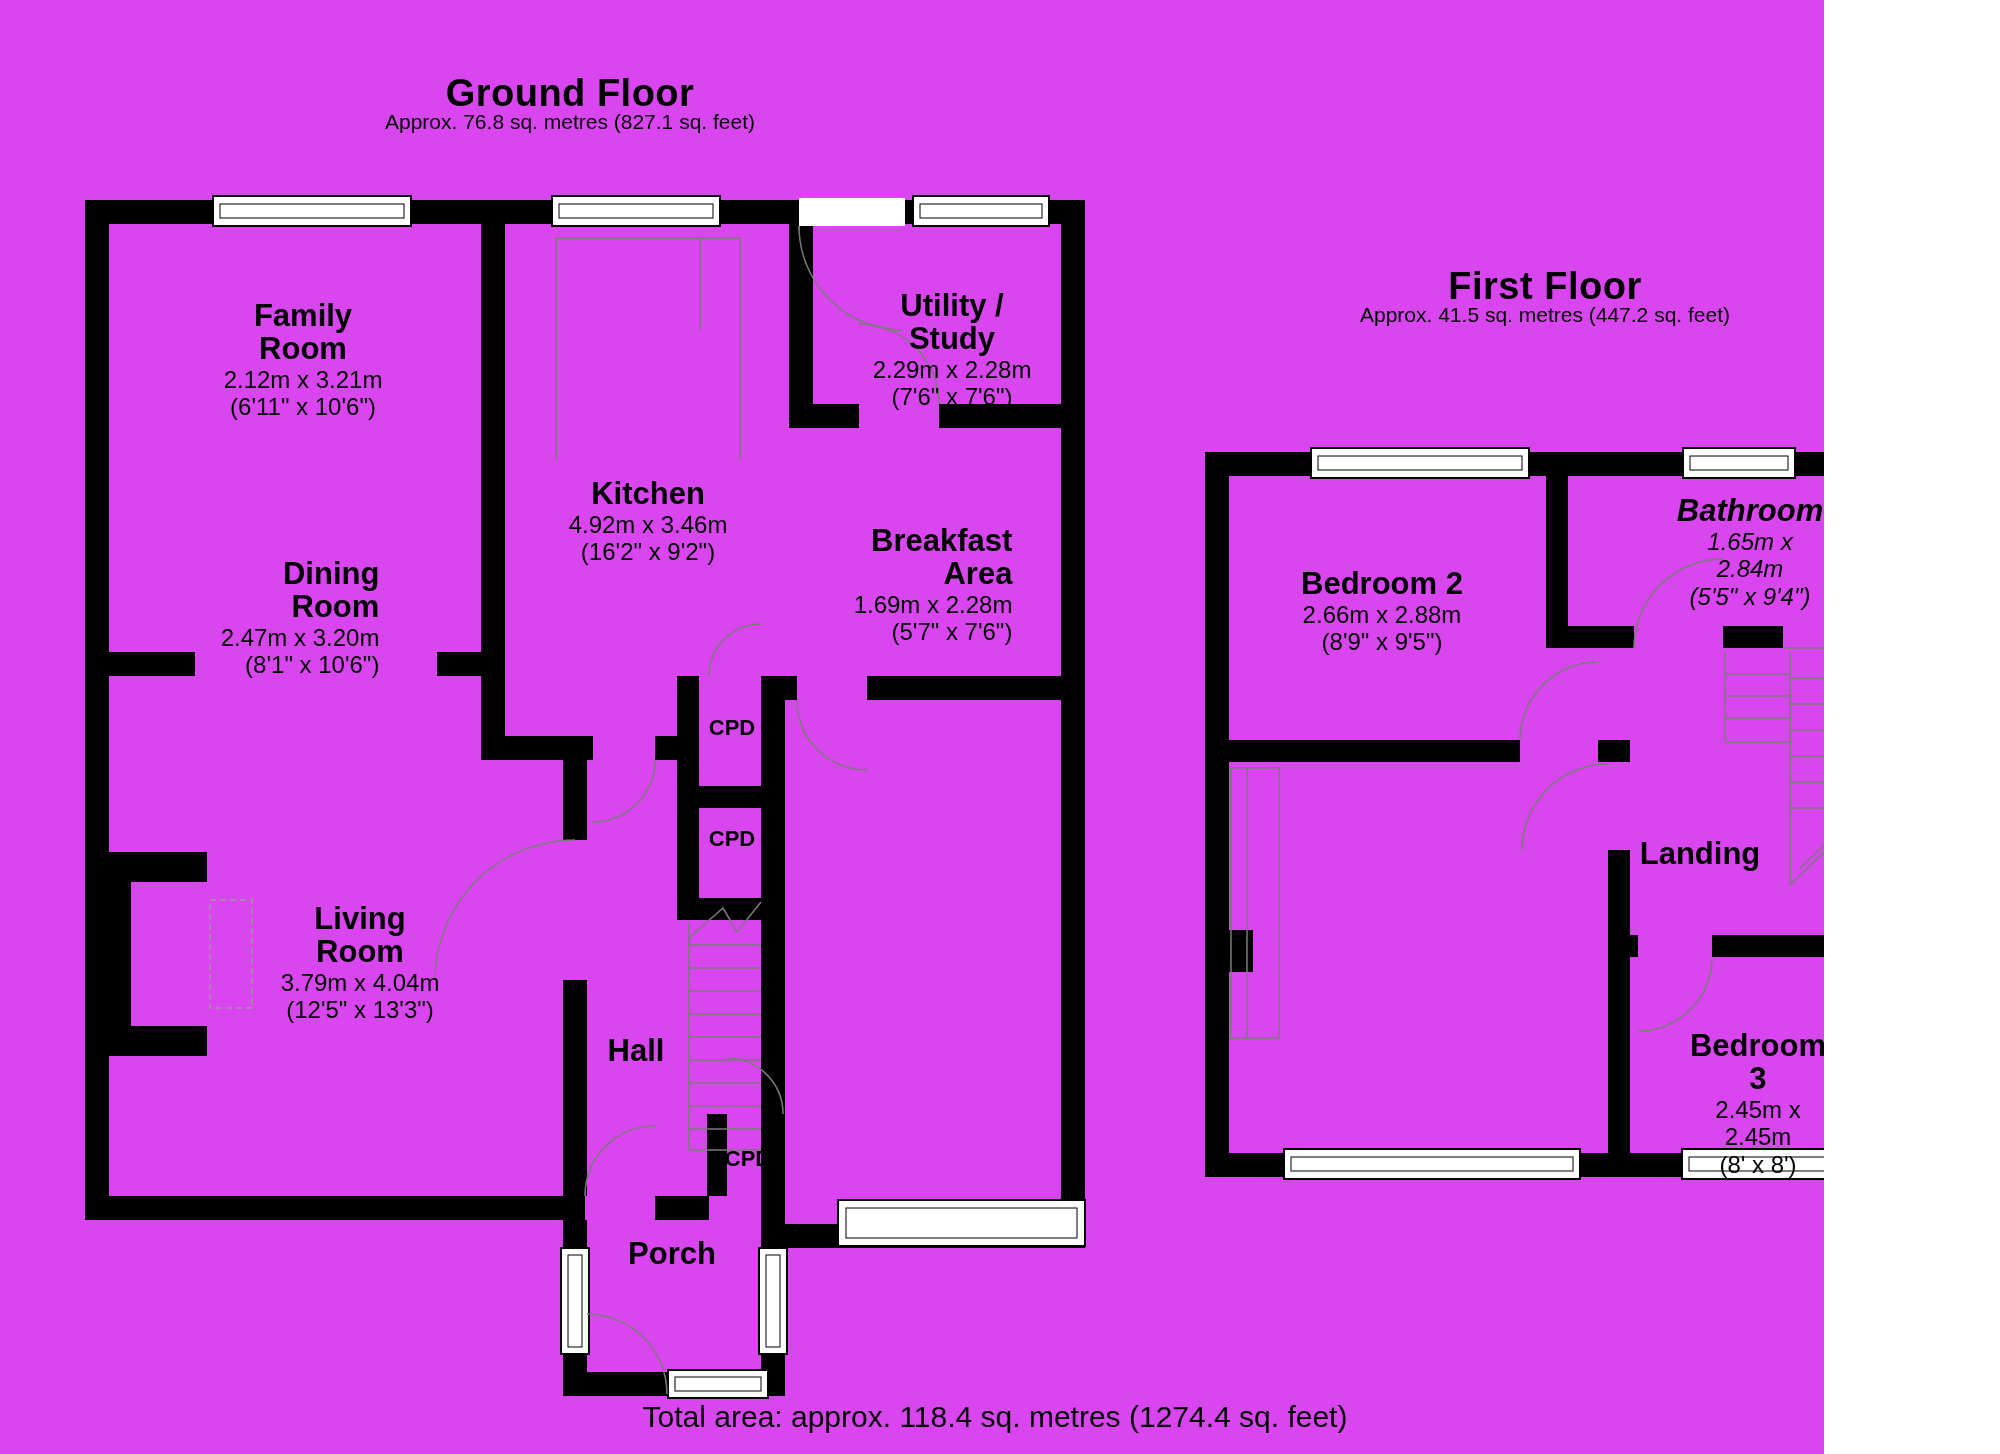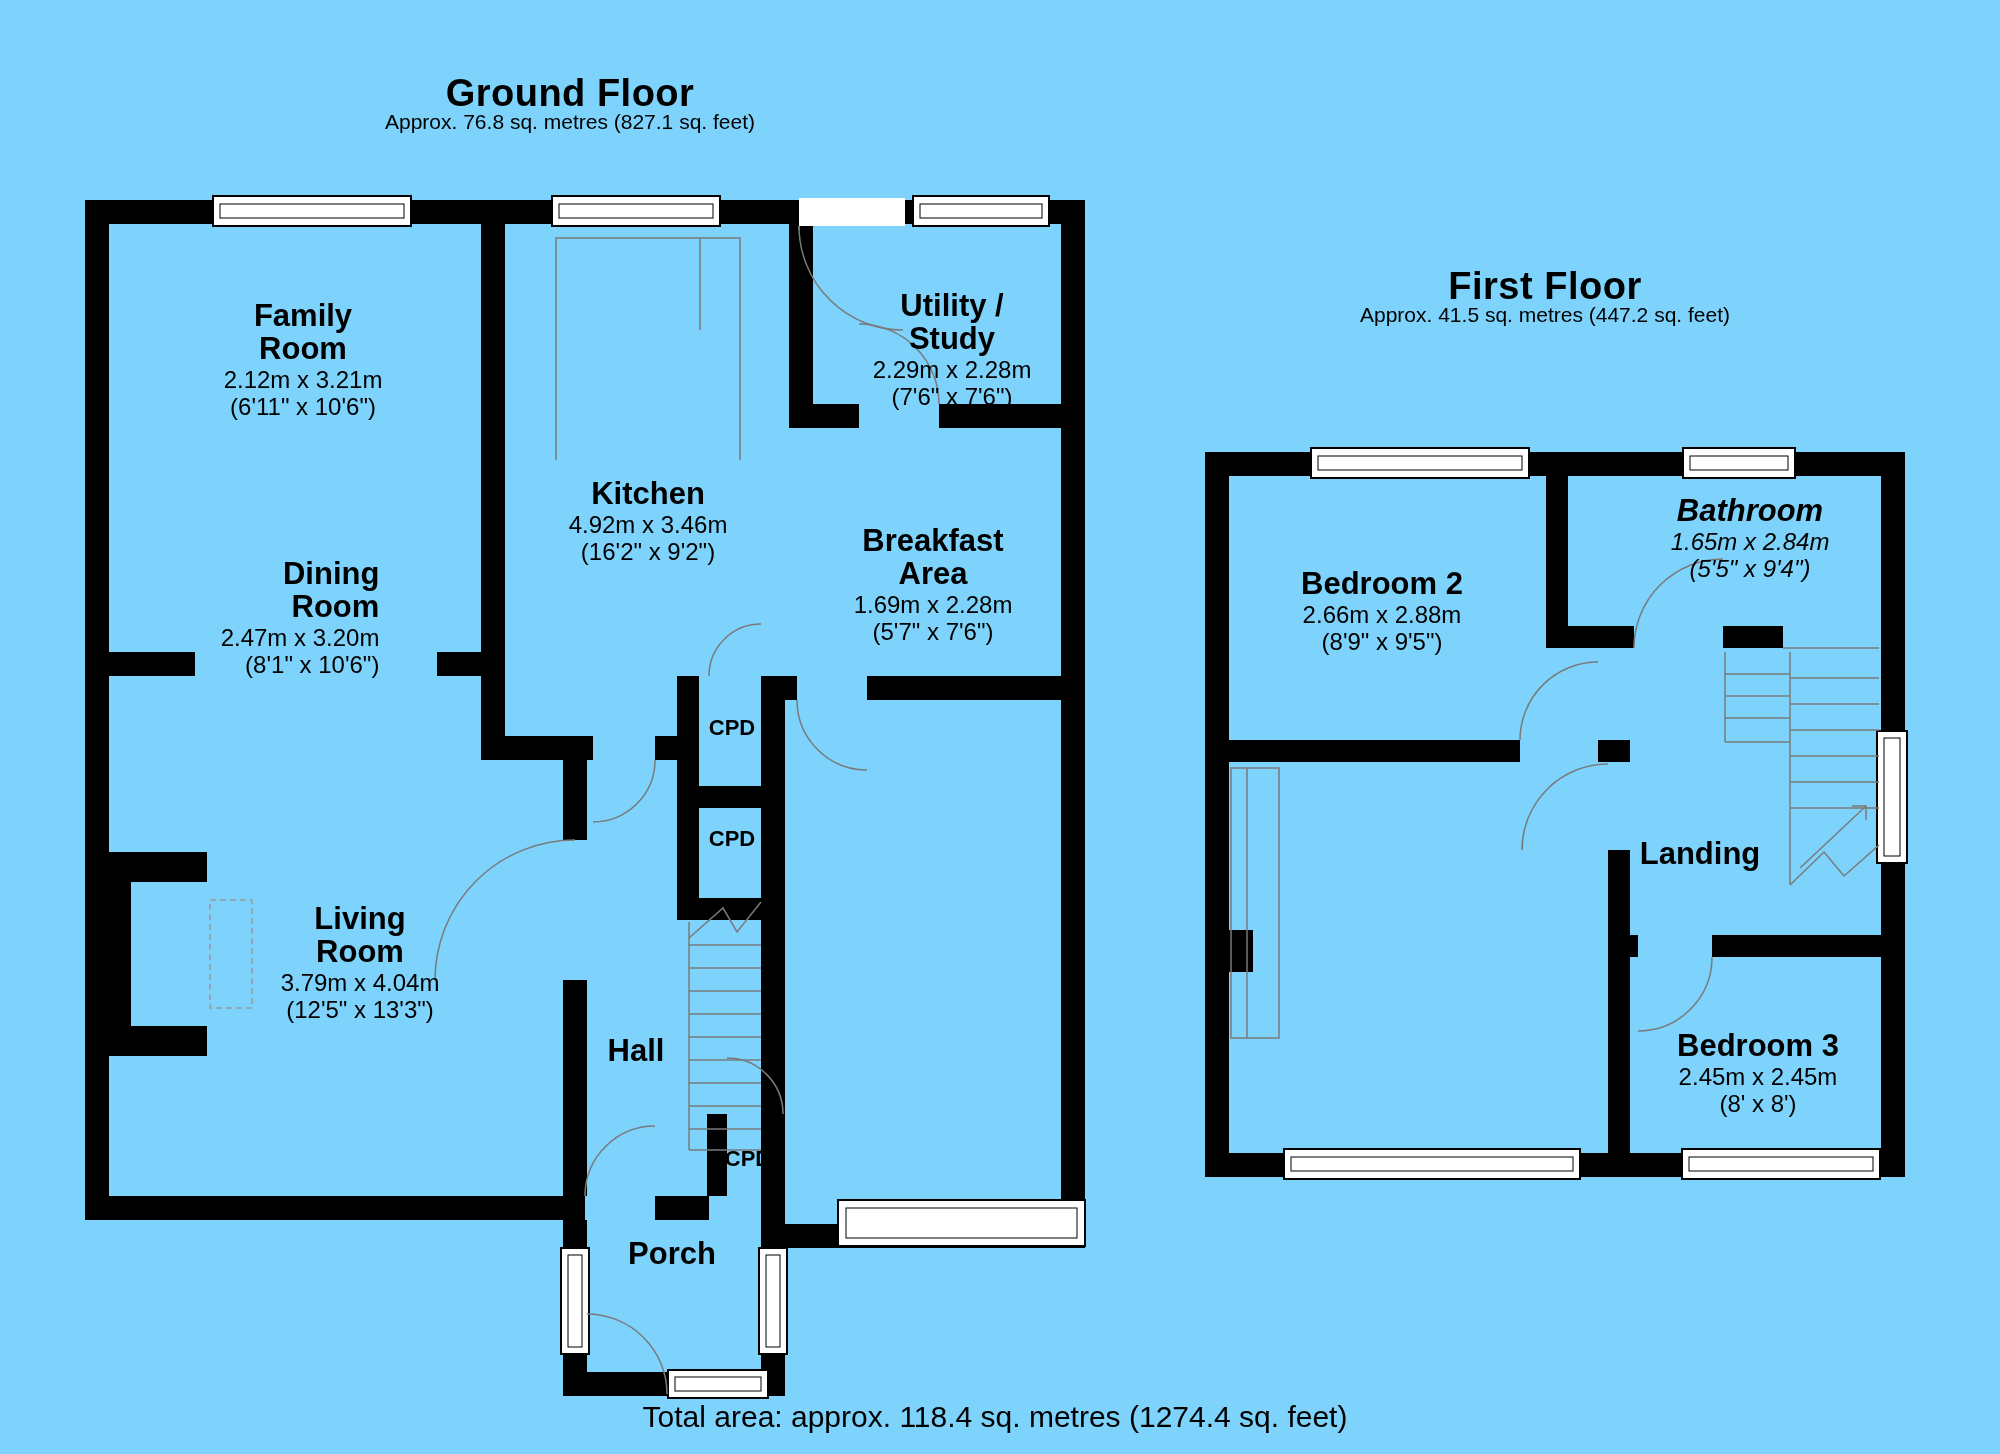--- a/index.html
+++ b/index.html
@@ -1,16 +1,16 @@
 <!DOCTYPE html>
 <html><head>
 <meta charset="utf-8">
 <style>
   html,body{margin:0;padding:0;background:#ffffff;}
-  #page{position:relative;width:2000px;height:1454px;background:#7dd3fc;overflow:hidden;
+  #page{position:relative;width:1824px;height:1454px;background:#d946ef;overflow:hidden;
         font-family:"Liberation Sans", sans-serif;color:#000;}
   #plan-svg{position:absolute;left:0;top:0;}
   .wall{fill:#000;}
   .gap{fill:#fff;}
   .win{fill:#fff;stroke:#000;stroke-width:2;}
   .win-in{fill:none;stroke:#000;stroke-width:1;}
   .thin{fill:none;stroke:#7a7a7a;stroke-width:1.5;}
   .door{fill:none;stroke:#7a7a7a;stroke-width:1.5;}
   .dash{fill:none;stroke:#9a9a9a;stroke-width:1.5;stroke-dasharray:6 4;}
   .label{position:absolute;transform:translateX(-50%);text-align:center;white-space:nowrap;}
@@ -216,21 +216,21 @@
     <div class="room-dims">(16'2" x 9'2")</div>
   </div>
 
   <div class="label" style="left:952px;top:290px;">
     <div class="room-name">Utility /
 Study</div>
     <div class="room-dims">2.29m x 2.28m</div>
     <div class="room-dims">(7'6" x 7'6")</div>
   </div>
 
-  <div class="label" style="left:933px;top:525px;">
+  <div class="label" style="left:933px;top:525px;text-align:right;">
     <div class="room-name">Breakfast
 Area</div>
     <div class="room-dims">1.69m x 2.28m</div>
     <div class="room-dims">(5'7" x 7'6")</div>
   </div>
 
   <div class="label" style="left:360px;top:903px;">
     <div class="room-name">Living
 Room</div>
     <div class="room-dims">3.79m x 4.04m</div>

